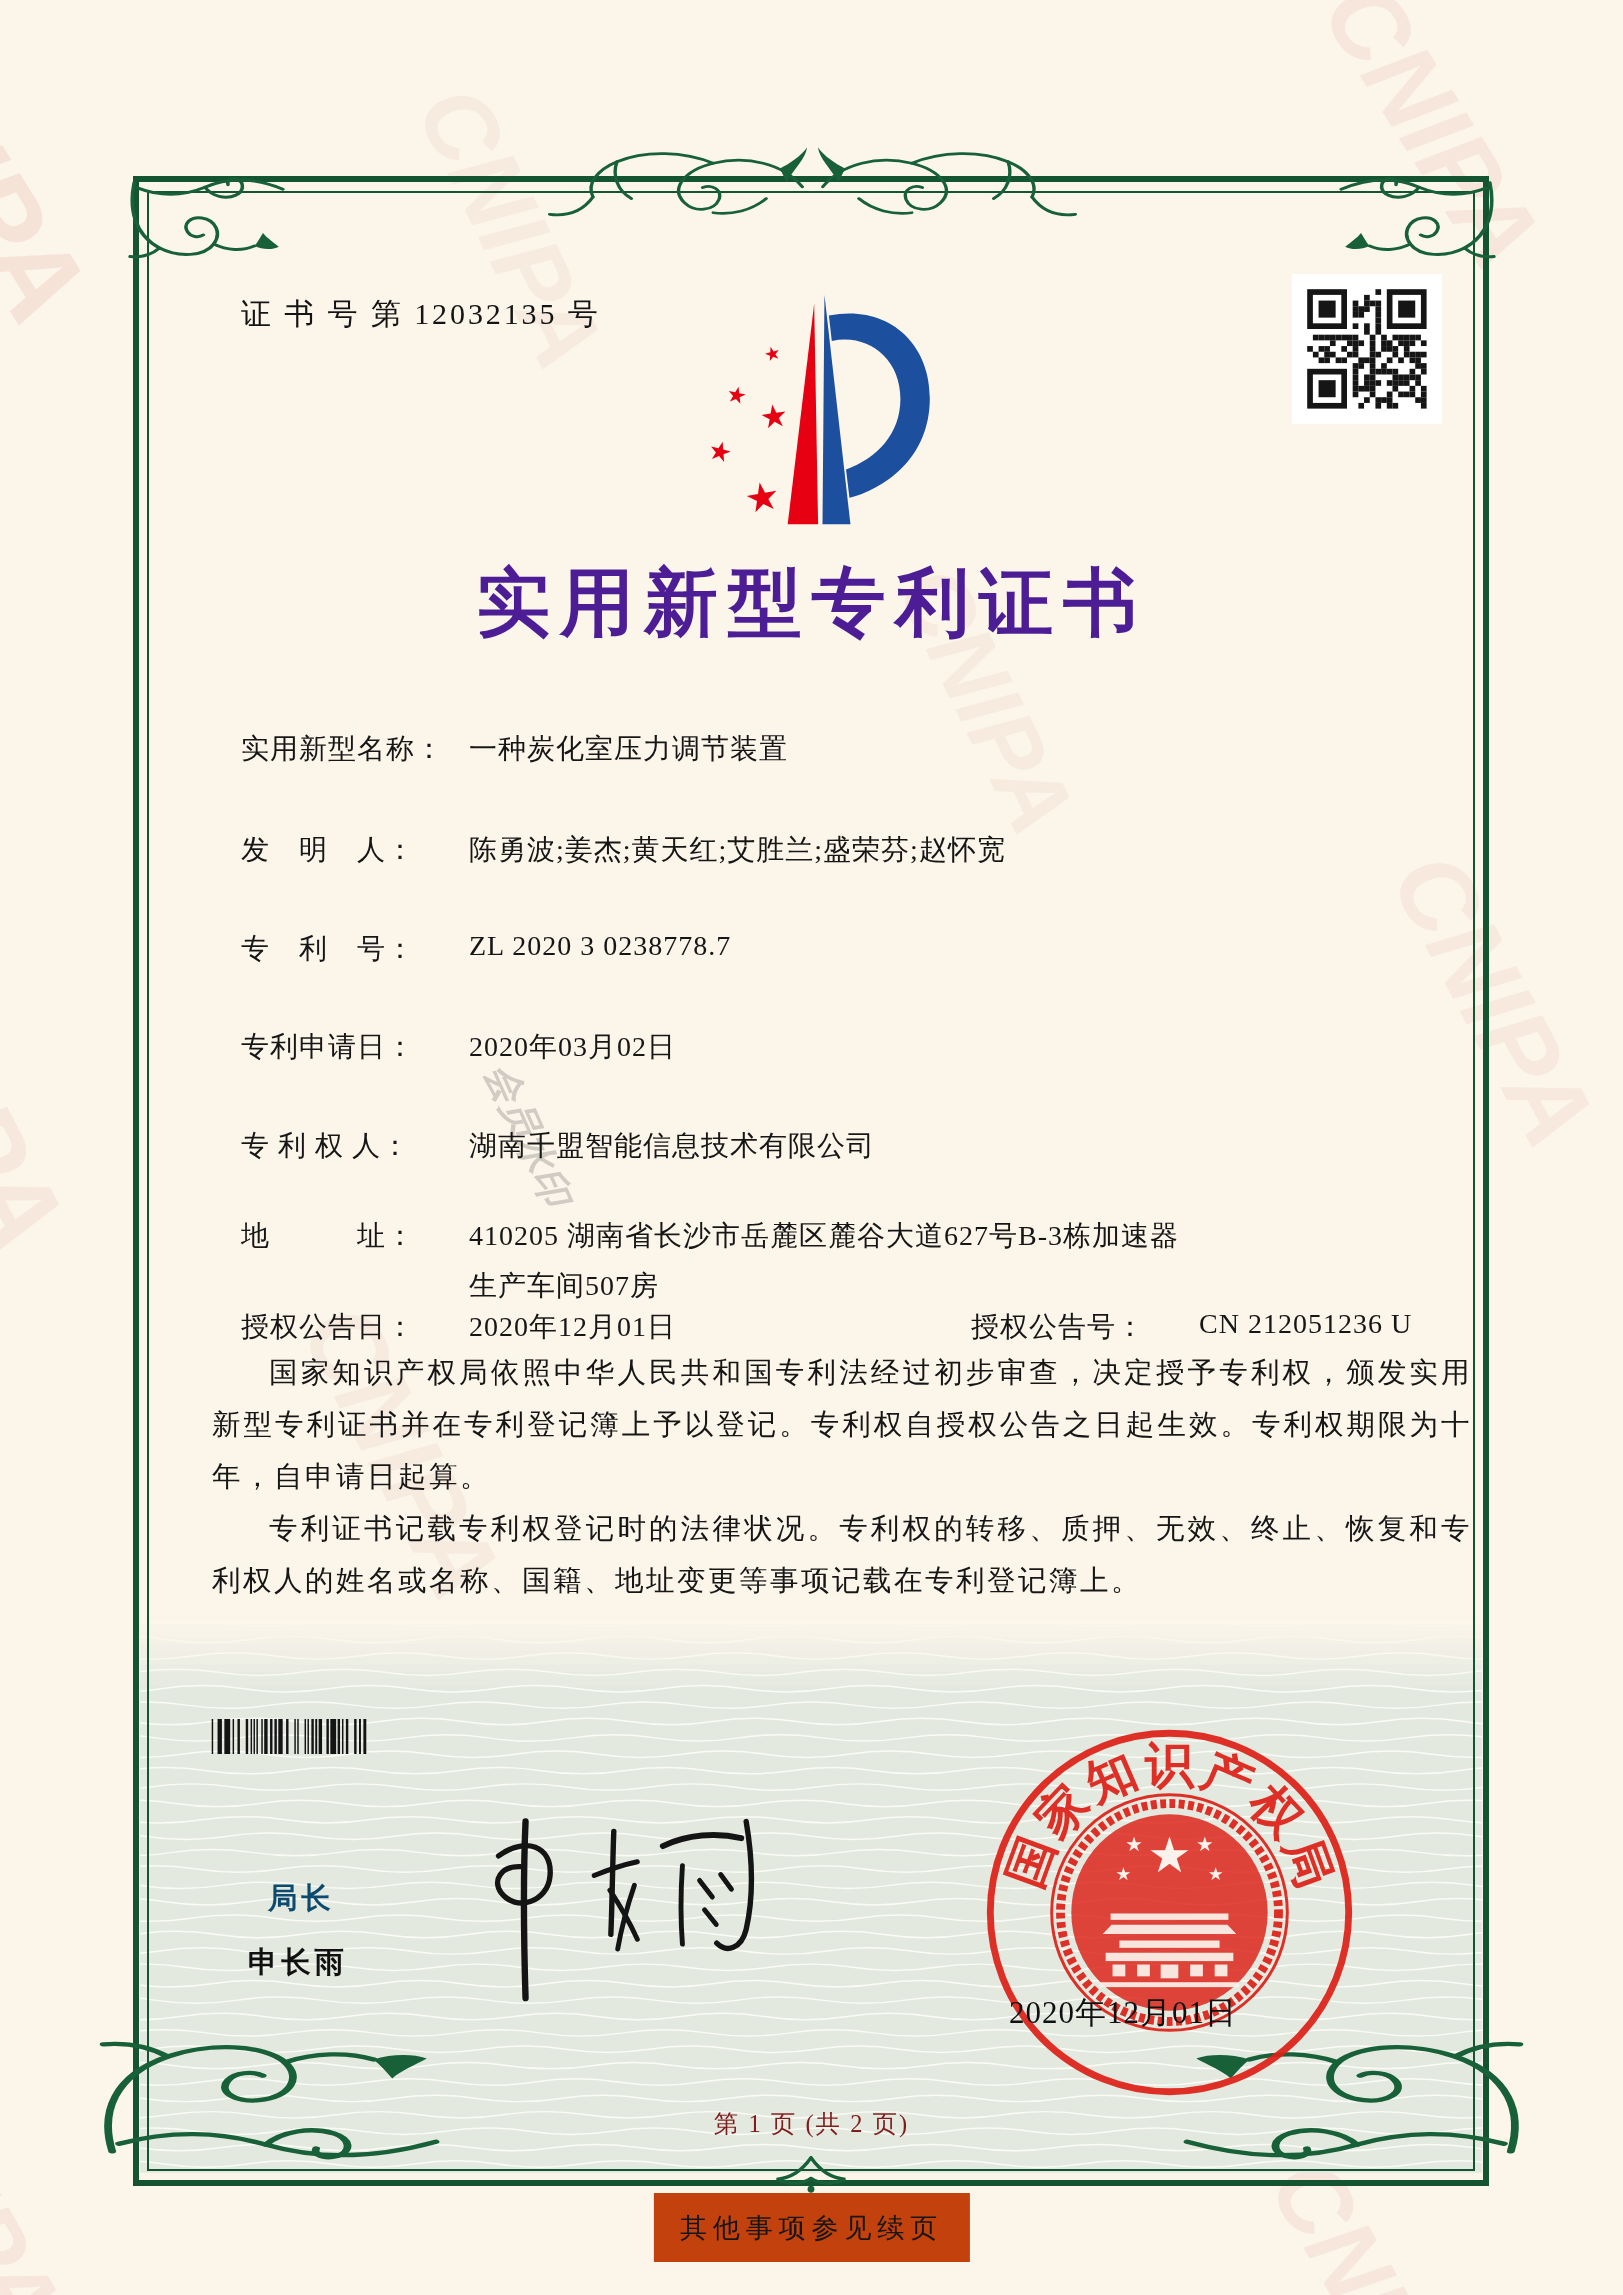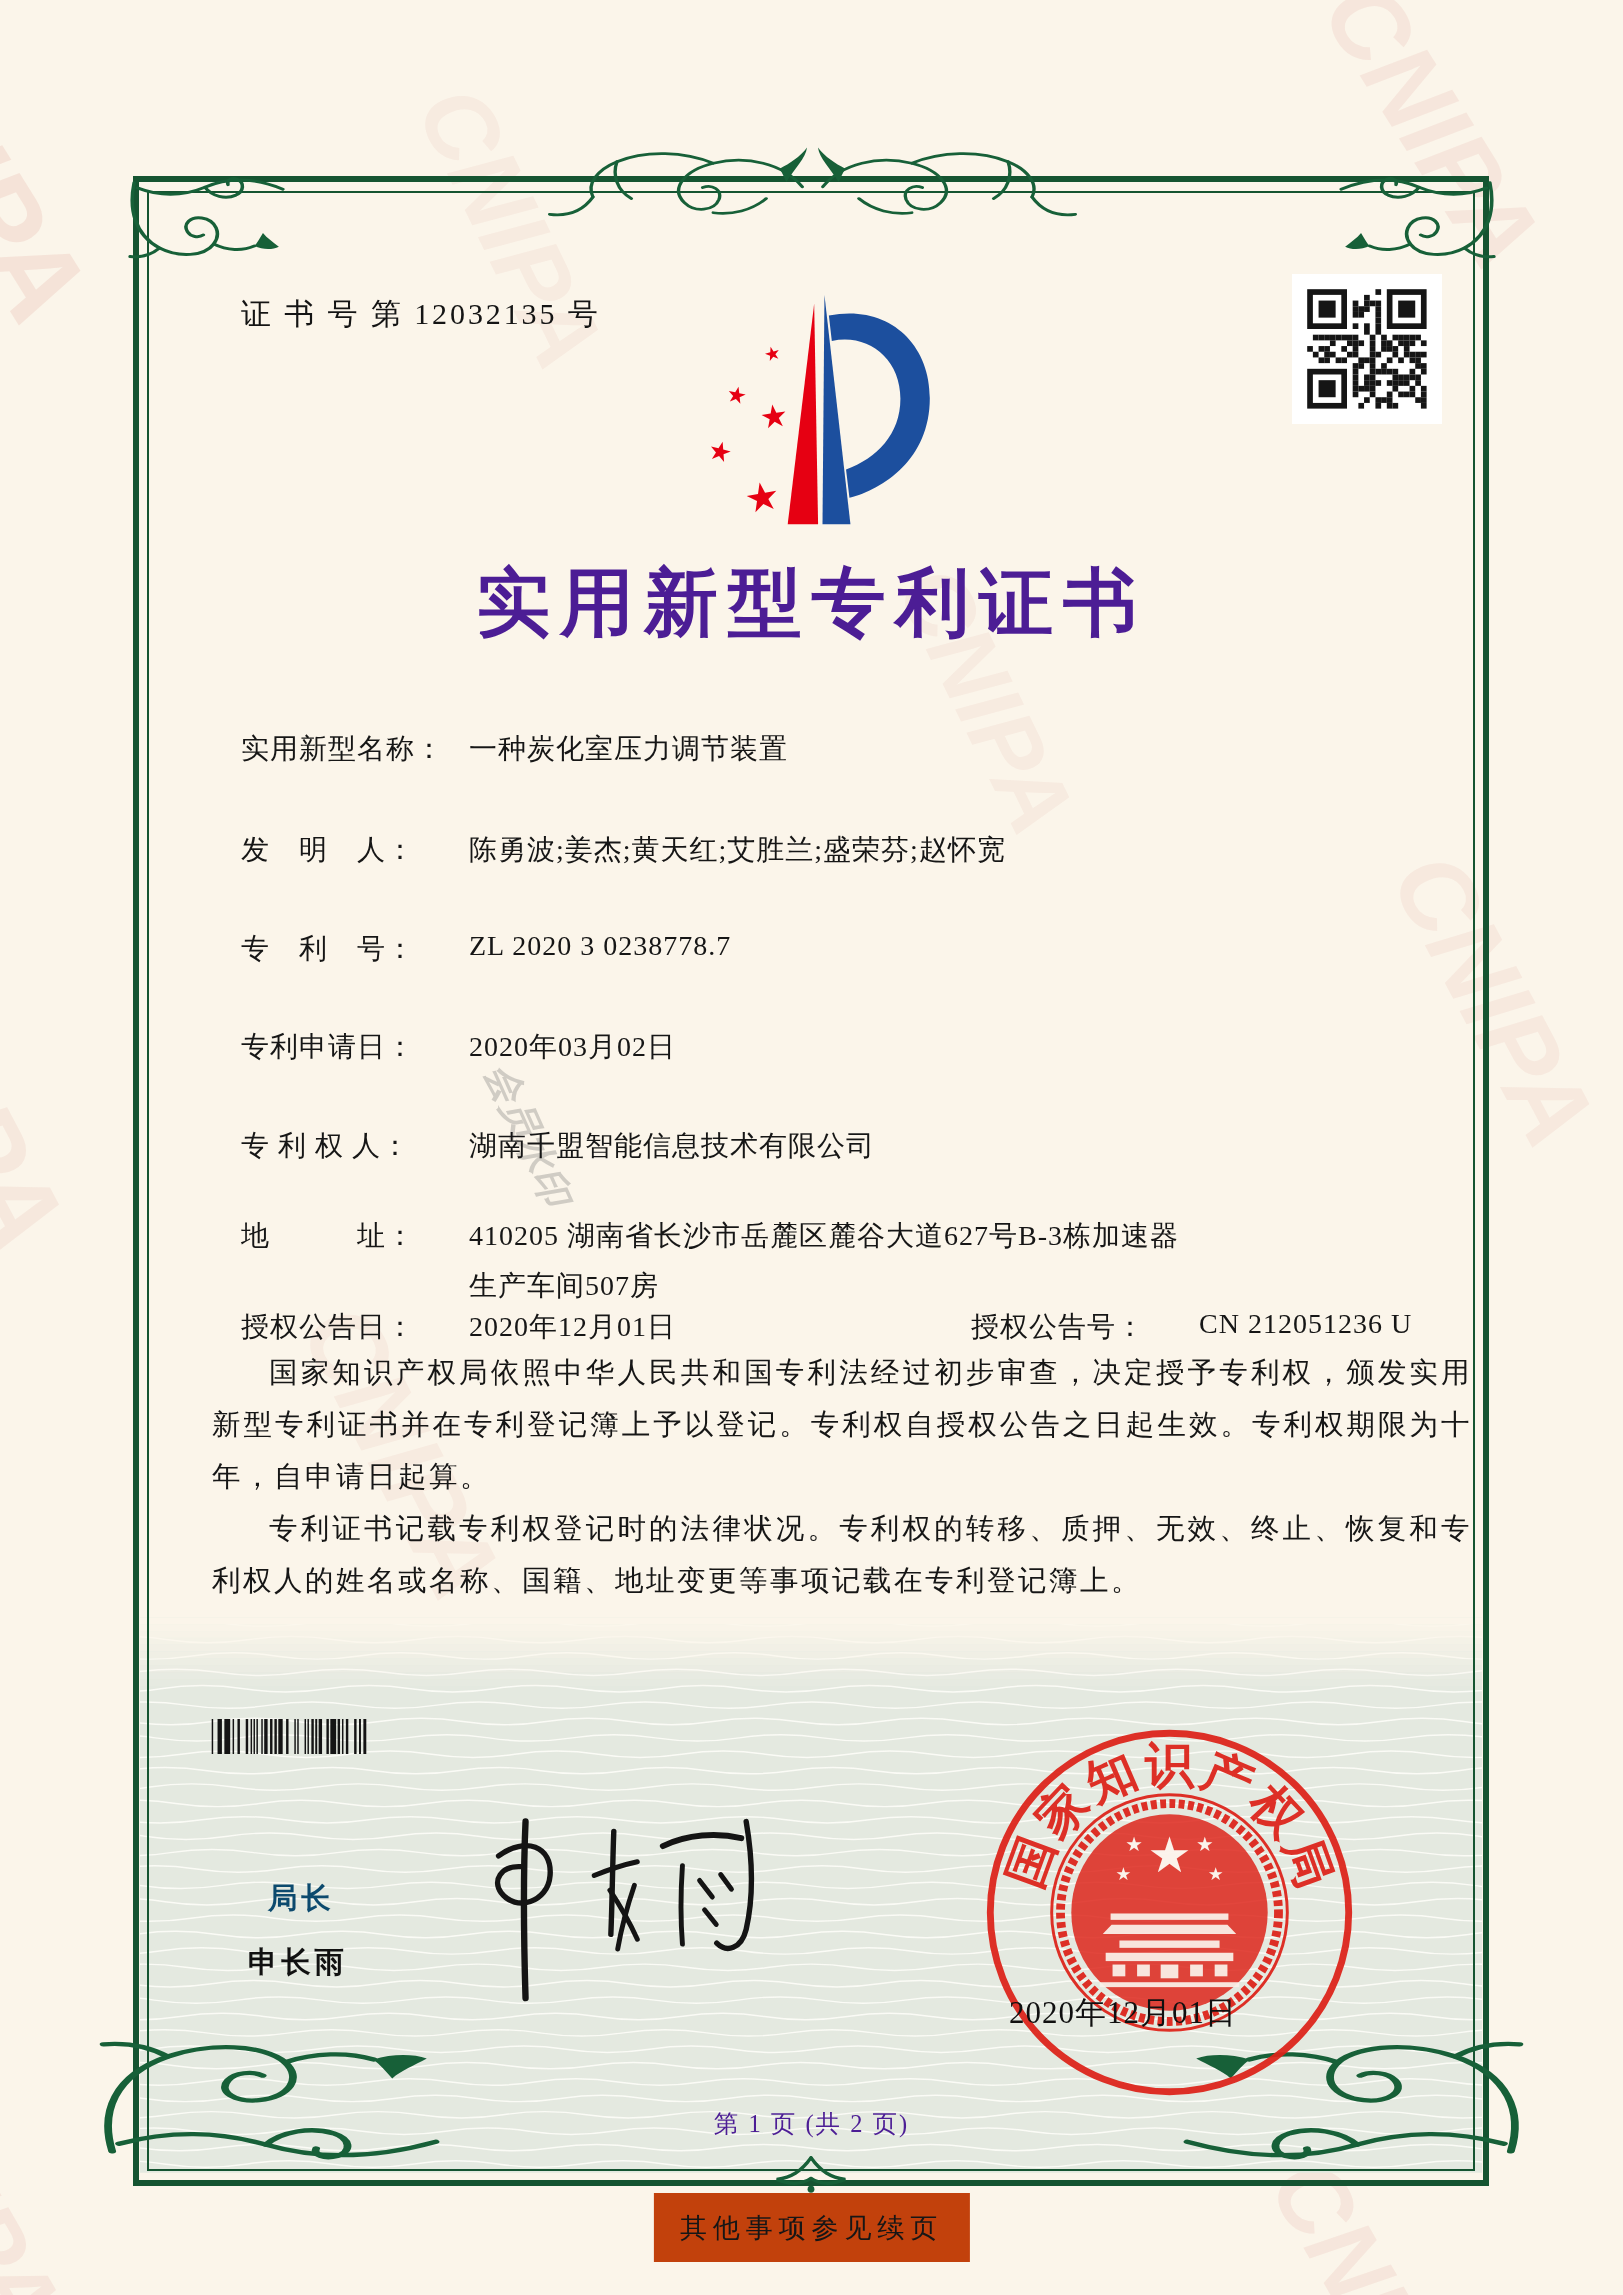--- a/index.html
+++ b/index.html
@@ -38,21 +38,21 @@
   .barcode{position:absolute;left:211px;top:1719px;z-index:10;}
   .director-title{position:absolute;left:248px;top:1879px;font-size:29.4px;font-weight:bold;
     font-family:"Liberation Sans","DejaVu Sans",sans-serif;letter-spacing:3.9px;color:#0c4a6e;z-index:10;margin-left:20px;}
   .director-name{position:absolute;left:248px;top:1943px;font-size:29.4px;font-weight:bold;
     font-family:"Liberation Sans","DejaVu Sans",sans-serif;letter-spacing:3.9px;color:#111;z-index:10;}
   .signature{position:absolute;left:452px;top:1787px;z-index:11;}
   .seal{position:absolute;left:979px;top:1722px;z-index:12;opacity:0.93;}
   .seal-date{position:absolute;left:961px;top:1992px;width:324px;text-align:center;
     font-size:31px;letter-spacing:1px;color:#101010;z-index:13;}
   .page-info{position:absolute;left:0;top:2107px;width:100%;text-align:center;
-    font-size:24.5px;letter-spacing:2px;color:#4c1d95;z-index:10;}
+    font-size:24.5px;letter-spacing:2px;color:#7f1d1d;z-index:10;}
   .cont-note{position:absolute;left:50%;transform:translateX(-50%);top:2193px;
     background:#c2410c;padding:16.7px 26.5px;font-size:27px;letter-spacing:5.9px;color:#161616;z-index:10;}
 </style>
 </head>
 <body>
 
 <div class="page">
 
   <div class="wm-layer">
       <div class="watermark" style="left: -74px; top: -29.4px; font-size: 118px; transform: rotate(58deg); color: rgba(219, 150, 138, 0.18);">CNIPA</div>

